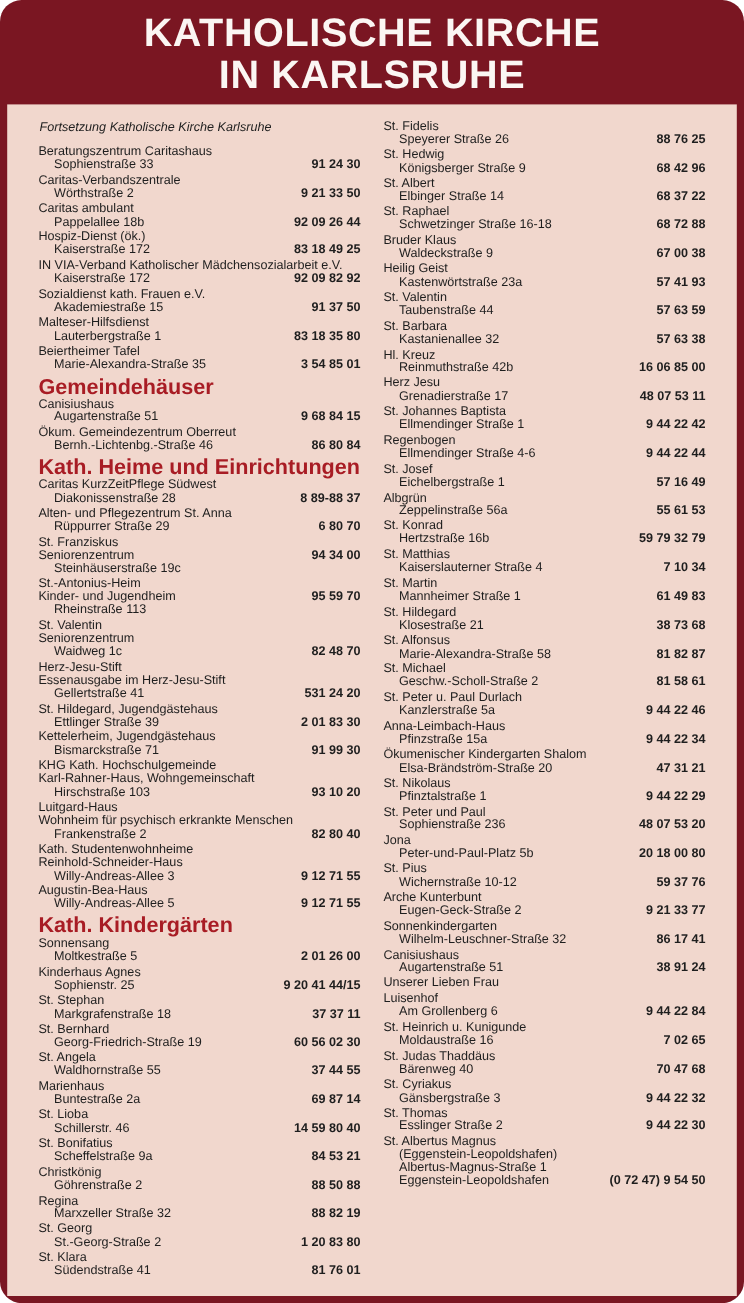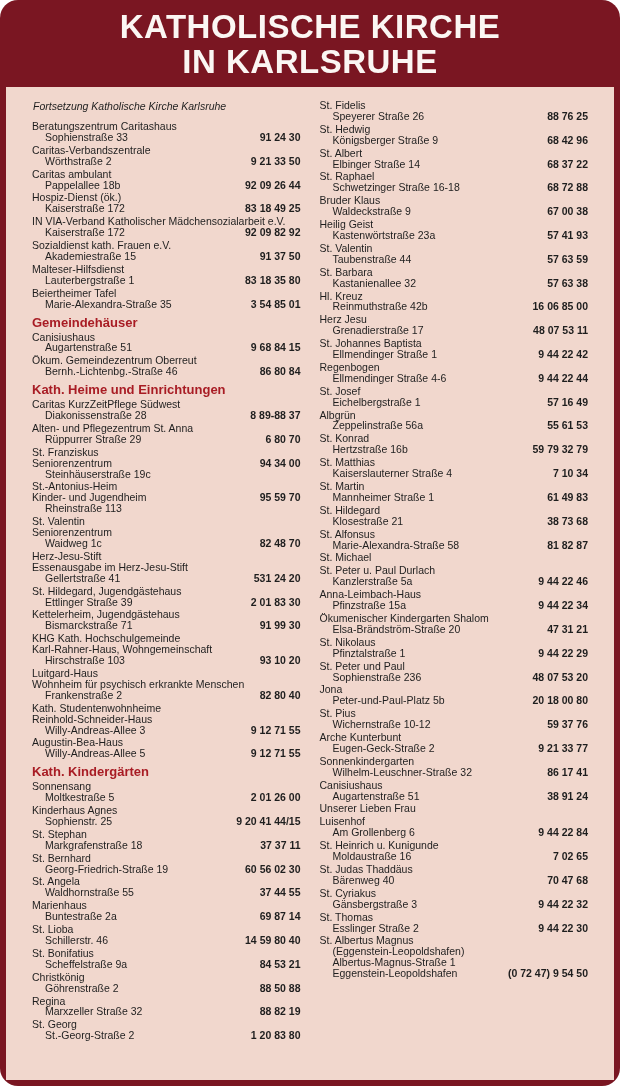--- a/index.html
+++ b/index.html
@@ -60,21 +60,21 @@
   }
   .line .line-text{white-space:nowrap;}
   .line.indent .line-text{padding-left:13px;}
   .phone{
     font-weight:bold;
     white-space:nowrap;
     margin-left:6px;
   }
   .section-heading{
     color:var(--section-red);
-    font-size:13px;
+    font-size:18px;
     font-weight:bold;
     line-height:13px;
     margin:6px 0 3px 0;
     white-space:nowrap;
   }
 </style>
 </head>
 <body>
 
 <div class="page">
@@ -400,20 +400,29 @@
           </div>
           <div class="entry">
             <div class="line">
               <span class="line-text">St. Georg</span>
             </div>
             <div class="line indent">
               <span class="line-text">St.-Georg-Straße 2</span>
               <span class="phone">1 20 83 80</span>
             </div>
           </div>
+          <div class="entry">
+            <div class="line">
+              <span class="line-text">St. Klara</span>
+            </div>
+            <div class="line indent">
+              <span class="line-text">Südendstraße 41</span>
+              <span class="phone">81 76 01</span>
+            </div>
+          </div>
         </div>
     </section>
     <section class="col">
       <div class="entries">
           <div class="entry">
             <div class="line">
               <span class="line-text">St. Fidelis</span>
             </div>
             <div class="line indent">
               <span class="line-text">Speyerer Straße 26</span>
@@ -578,20 +587,24 @@
               <span class="line-text">St. Alfonsus</span>
             </div>
             <div class="line indent">
               <span class="line-text">Marie-Alexandra-Straße 58</span>
               <span class="phone">81 82 87</span>
             </div>
           </div>
           <div class="entry">
             <div class="line">
               <span class="line-text">St. Michael</span>
+            </div>
+            <div class="line indent">
+              <span class="line-text">Geschw.-Scholl-Straße 2</span>
+              <span class="phone">81 58 61</span>
             </div>
           </div>
           <div class="entry">
             <div class="line">
               <span class="line-text">St. Peter u. Paul Durlach</span>
             </div>
             <div class="line indent">
               <span class="line-text">Kanzlerstraße 5a</span>
               <span class="phone">9 44 22 46</span>
             </div>

